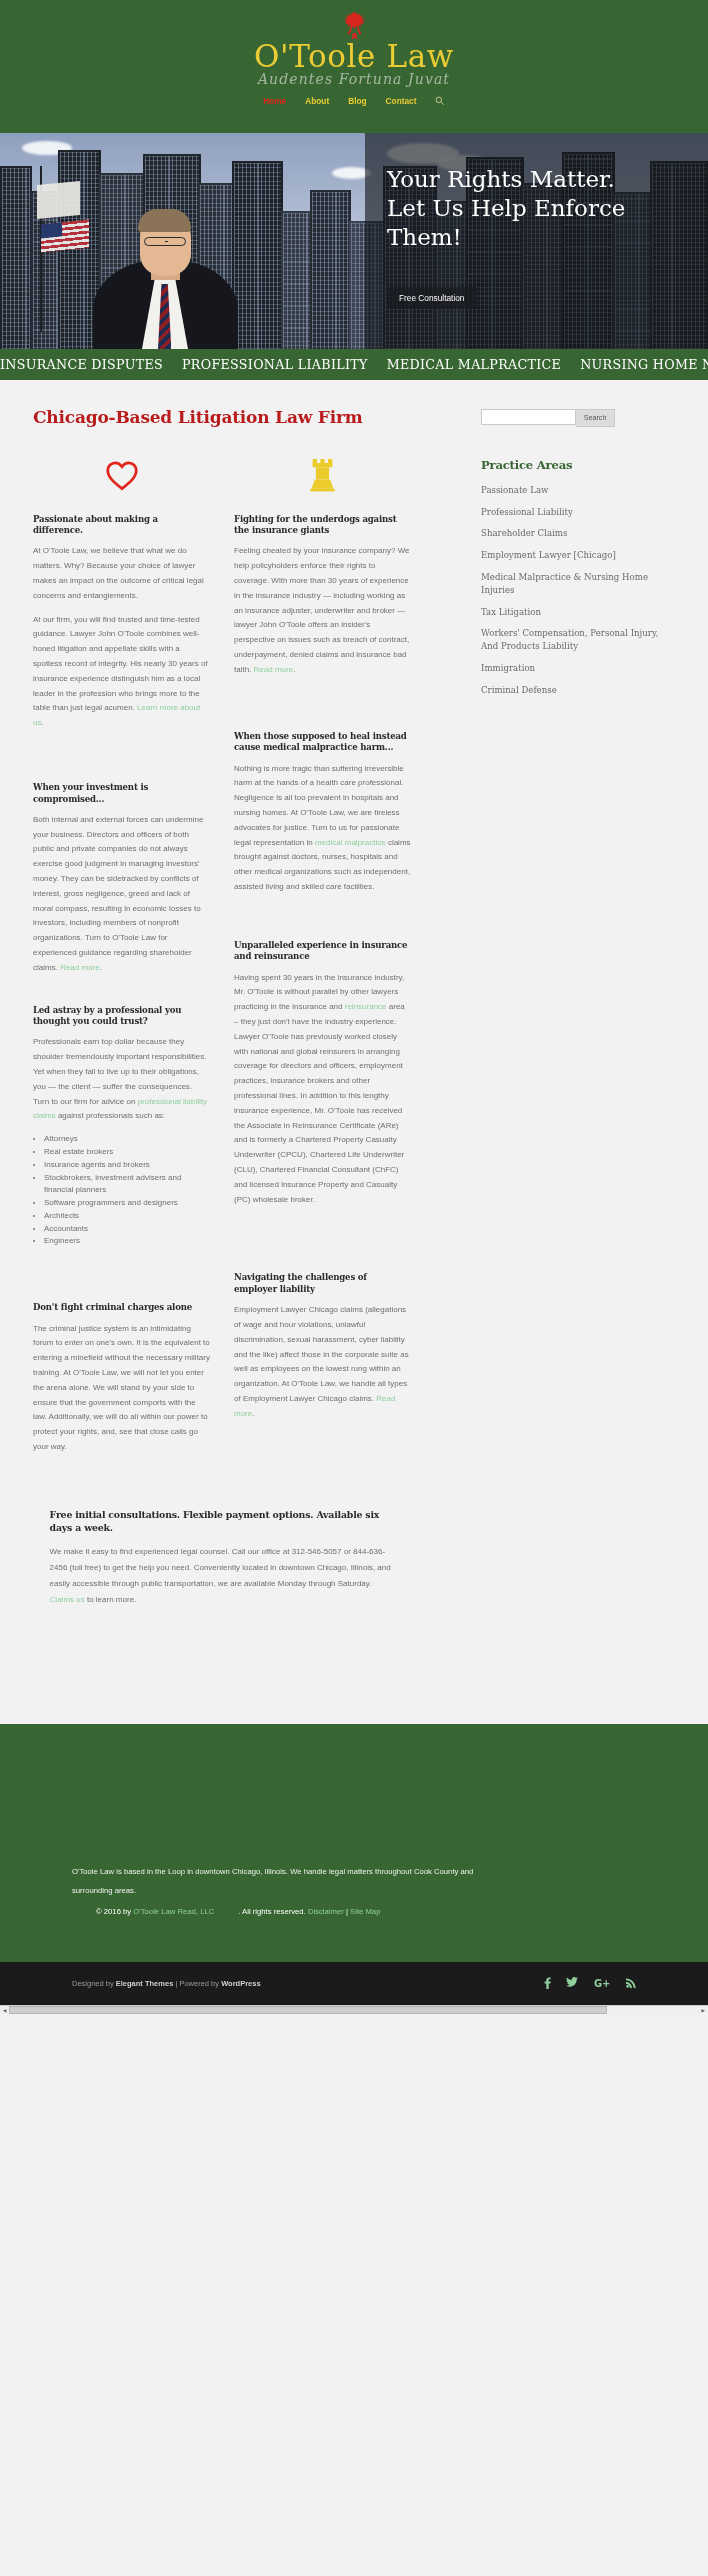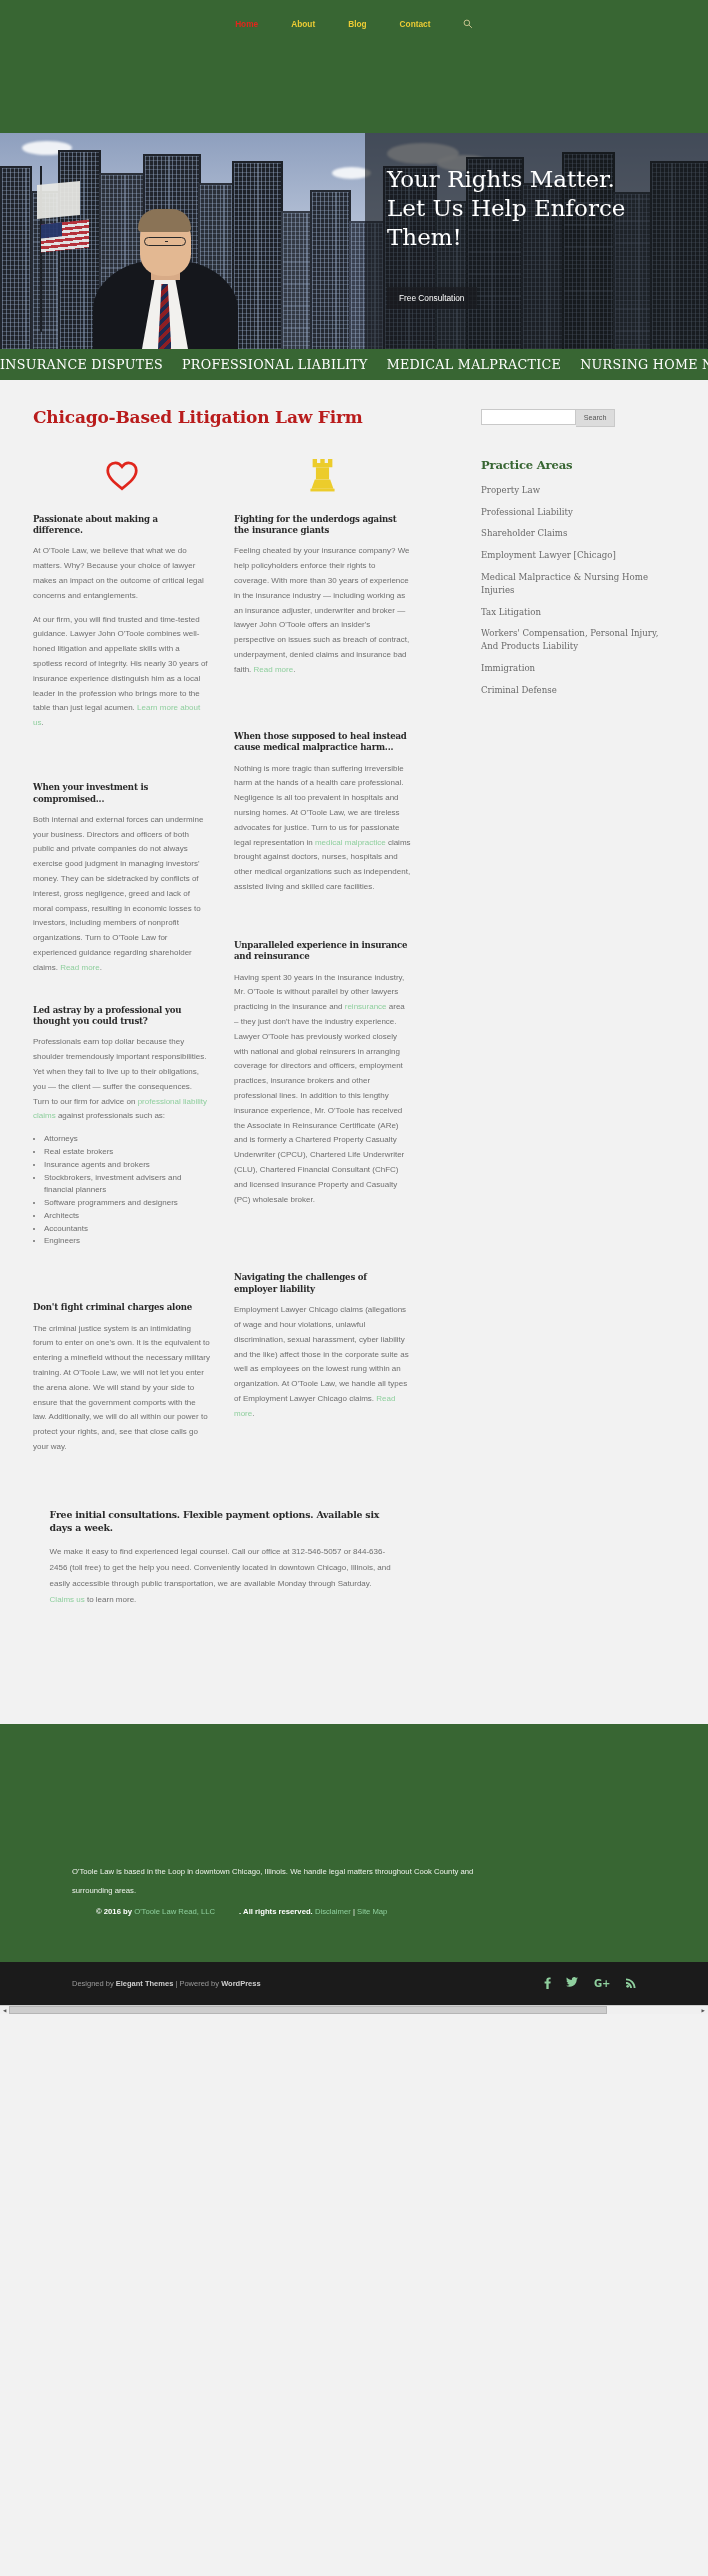--- a/index.html
+++ b/index.html
@@ -40,21 +40,21 @@
     font-style: italic;
     font-size: 14px;
     color: #b9c6b4;
     letter-spacing: 1.1px;
     margin-top: -1.1px;
     opacity: .85;
   }
   .main-nav {
     display: flex;
     align-items: center;
-    gap: 33px;
+    gap: 19px;
     margin-top: 8.9px;
     font-size: 8.3px;
     font-weight: bold;
   }
   .main-nav a { color: #eccc35; text-decoration: none; }
   .main-nav a.active { color: #e0261c; }
   .nav-search { color: #d9cf9a; display: flex; align-items: center; }
 
   
   .hero {
@@ -226,21 +226,21 @@
   .spacer { height: 116px; }
 
   
   .footer-green { background: #386633; min-height: 238px; position: relative; }
   .footer-text {
     position: absolute; left: 72px; bottom: 41px; width: 421px;
     color: #eef2ec; font-size: 7.7px; line-height: 2.35;
   }
   .footer-text a { color: #8fcf9e; text-decoration: none; }
   .footer-copy { margin-top: 3.3px; }
-  .footer-copy strong { font-weight: bold; color: #fff; padding-left: 24px; }
+  .footer-copy strong { font-weight: normal; color: #fff; padding-left: 24px; }
 
   .footer-dark {
     background: #1b1b1b; height: 43px;
     display: flex; align-items: center; justify-content: space-between;
     padding: 0 72px;
   }
   .fd-left { color: #9a9a9a; font-size: 7.5px; }
   .fd-left strong { color: #cfcfcf; }
   .socials { display: flex; gap: 15.5px; align-items: center; color: #8fcf9e; }
   .socials span { font-size: 11px; line-height: 1; cursor: pointer; font-family: "DejaVu Sans", sans-serif; }
@@ -250,20 +250,33 @@
     display: flex; align-items: center;
   }
   .sb-arrow { width: 9.4px; height: 9.4px; font-size: 4.4px; display:flex; align-items:center; justify-content:center; color:#555; background:#f0f0f0;}
   .sb-track { flex: 1; height: 9.4px; background: #f0f0f0; position: relative; }
   .sb-thumb { position: absolute; left: 0; top: 0.6px; width: 598px; height: 8.3px; background: #cdcdcd; border: 0.6px solid #b5b5b5; }
 </style>
 </head>
 <body>
 
 <header class="site-header">
+  <div class="logo-block">
+    <div class="crest">
+      <svg width="33" height="31" viewBox="0 0 60 56">
+        <g fill="#d8261e">
+          <path d="M30 2c3 0 5 2 6 5l4-3-1 5 6-2-3 5 6 0-4 4 5 2-5 2 3 4-6-1 2 6-6-4 1 6-5-4-3 5-3-5-5 4 1-6-6 4 2-6-6 1 3-4-5-2 5-2-4-4 6 0-3-5 6 2-1-5 4 3c1-3 3-5 6-5z"></path>
+          <path d="M24 28c-2 5-4 9-7 13l4 1c2-4 4-8 5-12zM36 28c2 5 4 9 7 13l-4 1c-2-4-4-8-5-12z"></path>
+          <path d="M27 40h6l2 12-5-4-5 4z"></path>
+        </g>
+      </svg>
+    </div>
+    <div class="logo-word">O'Toole Law</div>
+    <div class="logo-tag">Audentes Fortuna Juvat</div>
+  </div>
   <nav class="main-nav">
     <a href="#" class="active">Home</a>
     <a href="#">About</a>
     <a href="#">Blog</a>
     <a href="#">Contact</a>
     <span class="nav-search">
       <svg width="9.4" height="9.4" viewBox="0 0 17 17" fill="none" stroke="#d9cf9a" stroke-width="1.6">
         <circle cx="7" cy="7" r="5"></circle>
           <line x1="11" y1="11" x2="16" y2="16"></line>
       </svg>
@@ -411,21 +424,21 @@
       </div>
     </div>
 
     <aside class="sidebar">
       <div class="search-row">
         <input class="search-input" type="text" value="" placeholder="" style="">
         <button class="search-btn">Search</button>
       </div>
       <h3 class="side-title">Practice Areas</h3>
       <ul class="side-list">
-        <li><a href="#">Property Law</a></li>
+        <li><a href="#">Passionate Law</a></li>
         <li><a href="#">Professional Liability</a></li>
         <li><a href="#">Shareholder Claims</a></li>
         <li><a href="#">Employment Lawyer [Chicago]</a></li>
         <li><a href="#">Medical Malpractice &amp; Nursing Home Injuries</a></li>
         <li><a href="#">Tax Litigation</a></li>
         <li><a href="#">Workers' Compensation, Personal Injury, And Products Liability</a></li>
         <li><a href="#">Immigration</a></li>
         <li><a href="#">Criminal Defense</a></li>
       </ul>
     </aside>

